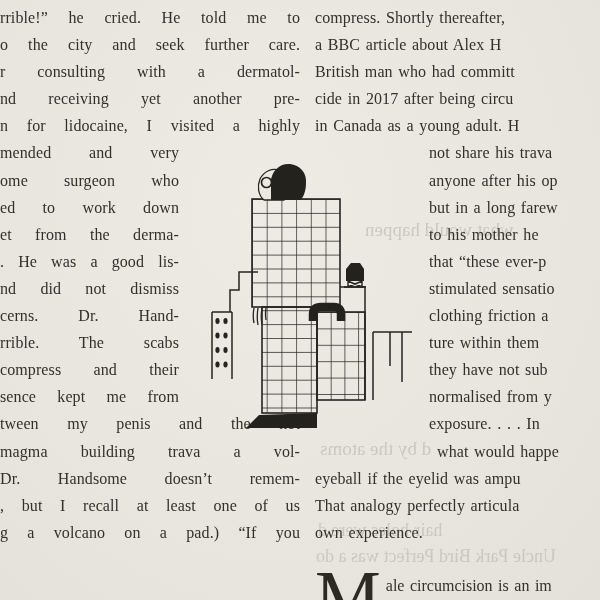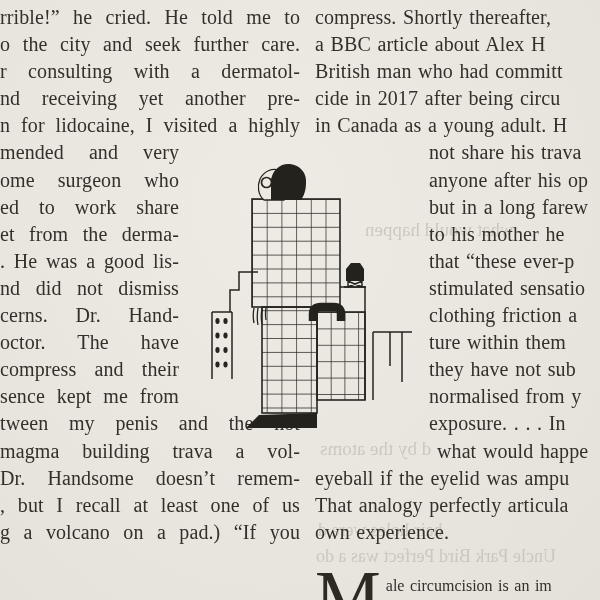--- a/index.html
+++ b/index.html
@@ -7,21 +7,21 @@
     position:relative; width:600px; height:600px; overflow:hidden;
     background: radial-gradient(ellipse at 45% 35%, #edebe4 0%, #e8e6df 55%, #e3e1d9 100%);
     font-family:"Liberation Serif","DejaVu Serif",serif;
     color:#33302a;
   }
   .col{position:absolute; top:4px; z-index:2;}
   .col.left{left:0; width:300px;}
   .col.right{left:315px; width:300px;}
   .line{
     height:27.1px; line-height:27.1px; overflow:hidden;
-    font-size:20px; letter-spacing:0.1px;
+    font-size:16px; letter-spacing:0.1px;
   }
   .left .line{width:300px; text-align:justify; text-align-last:justify; white-space:normal;}
   .left .line.short{width:179px;}
   .right .line{white-space:nowrap; word-spacing:1.5px;}
   .right .line.ind{padding-left:114px;}
   .right .line.ind2{padding-left:122px;}
   .dropcap-para{
     position:absolute; left:315px; top:558px; width:290px; z-index:2;
     display:flex; align-items:flex-start; overflow:visible;
   }
@@ -50,26 +50,26 @@
     </div>
 
   <div class="col left">
       <div class="line full">rrible!” he cried. He told me to</div>
       <div class="line full">o the city and seek further care.</div>
       <div class="line full">r consulting with a dermatol-</div>
       <div class="line full">nd receiving yet another pre-</div>
       <div class="line full">n for lidocaine, I visited a highly</div>
       <div class="line short">mended and very</div>
       <div class="line short">ome surgeon who</div>
-      <div class="line short">ed to work share</div>
+      <div class="line short">ed to work down</div>
       <div class="line short">et from the derma-</div>
       <div class="line short">. He was a good lis-</div>
       <div class="line short">nd did not dismiss</div>
       <div class="line short">cerns. Dr. Hand-</div>
-      <div class="line short">octor. The have</div>
+      <div class="line short">rrible. The scabs</div>
       <div class="line short">compress and their</div>
       <div class="line short">sence kept me from</div>
       <div class="line full">tween my penis and the hot</div>
       <div class="line full">magma building trava a vol-</div>
       <div class="line full">Dr. Handsome doesn’t remem-</div>
       <div class="line full">, but I recall at least one of us</div>
       <div class="line full">g a volcano on a pad.) “If you</div>
     </div>
 
   <div class="col right">

